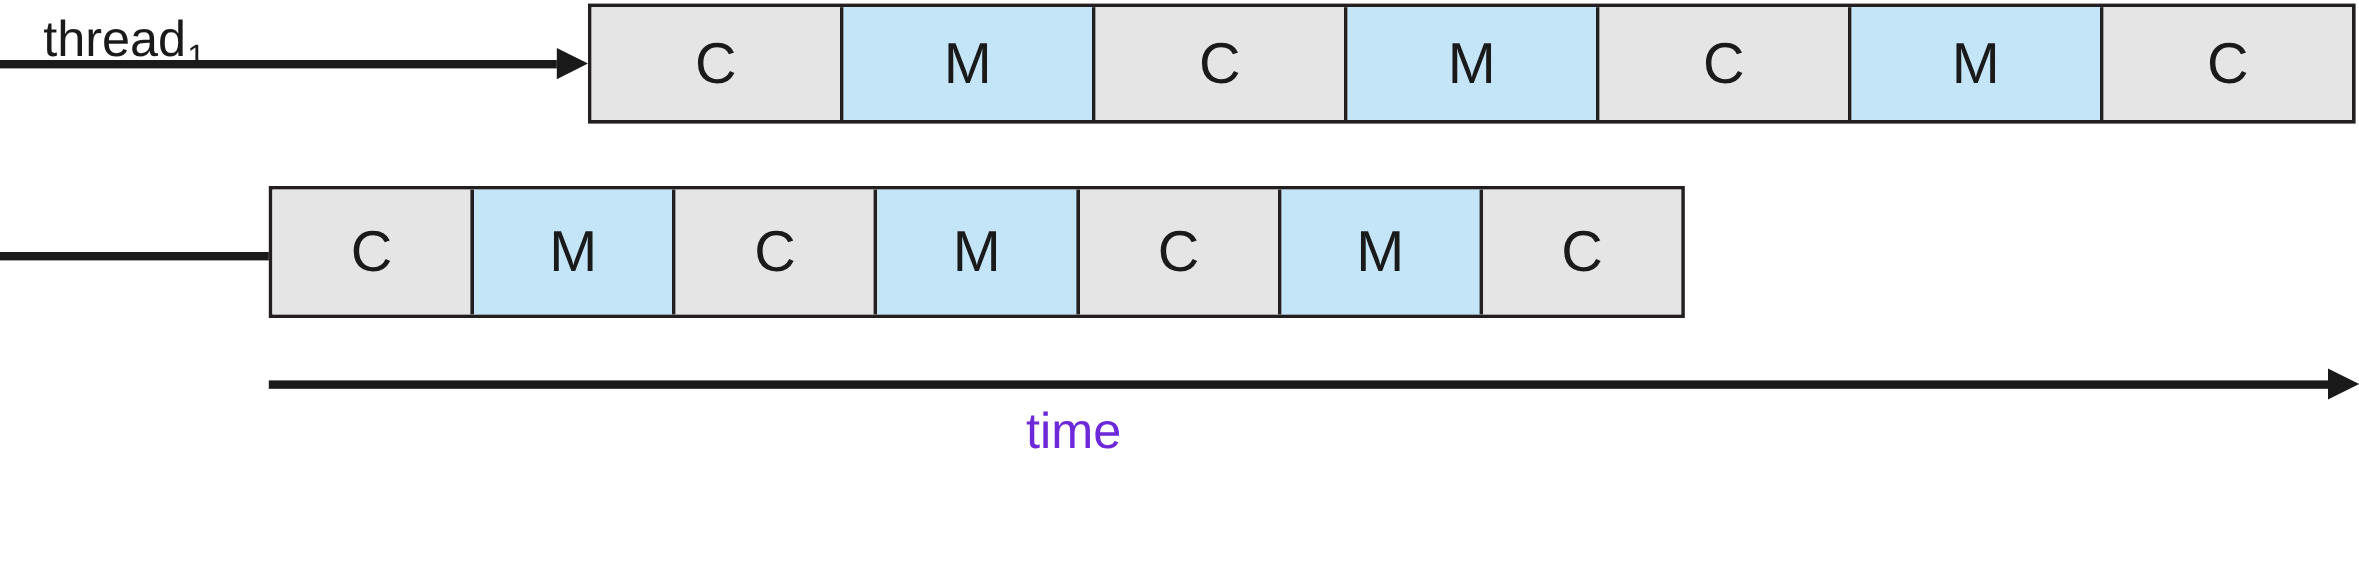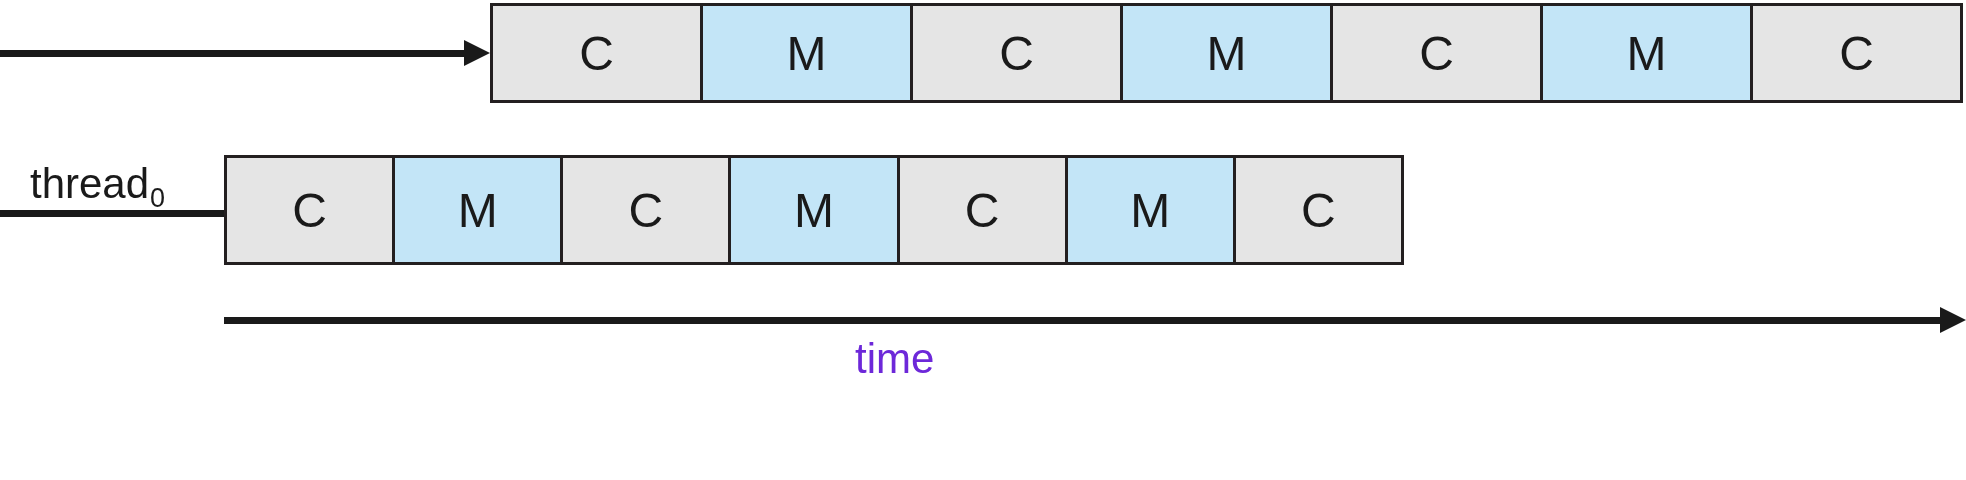--- a/index.html
+++ b/index.html
@@ -103,20 +103,23 @@
     color: #6d28d9;
     white-space: nowrap;
     line-height: 1;
   }
 </style>
 </head>
 <body>
 
 <div id="canvas">
 
+  <div class="thread-label" style="left:36px; top:12px;">
+    <span>thread</span><span class="sub">1</span>
+  </div>
 
   <div class="in-arrow" style="left:0px; top:40px; width:490px;">
     <div class="shaft" style="width:464px;"></div>
     <div class="head" style="left:464px;"></div>
   </div>
 
   <div class="row" id="row-thread1" style="left:490px; top:3px; width:1473px; height:100px;">
       <div class="cell compute" style="flex: 1 1 0px;">
         <span>C</span>
       </div>
@@ -133,23 +136,20 @@
         <span>C</span>
       </div>
       <div class="cell memory" style="flex: 1 1 0px;">
         <span>M</span>
       </div>
       <div class="cell compute" style="flex: 1 1 0px;">
         <span>C</span>
       </div>
     </div>
 
-  <div class="thread-label" style="left:30px; top:163px;">
-    <span>thread</span><span class="sub">0</span>
-  </div>
 
   <div class="in-arrow" style="left:0px; top:200px; width:278px;">
     <div class="shaft" style="width:252px;"></div>
     <div class="head" style="left:252px;"></div>
   </div>
 
   <div class="row" id="row-thread0" style="left:224px; top:155px; width:1180px; height:110px;">
       <div class="cell compute" style="flex: 1 1 0px;">
         <span>C</span>
       </div>

